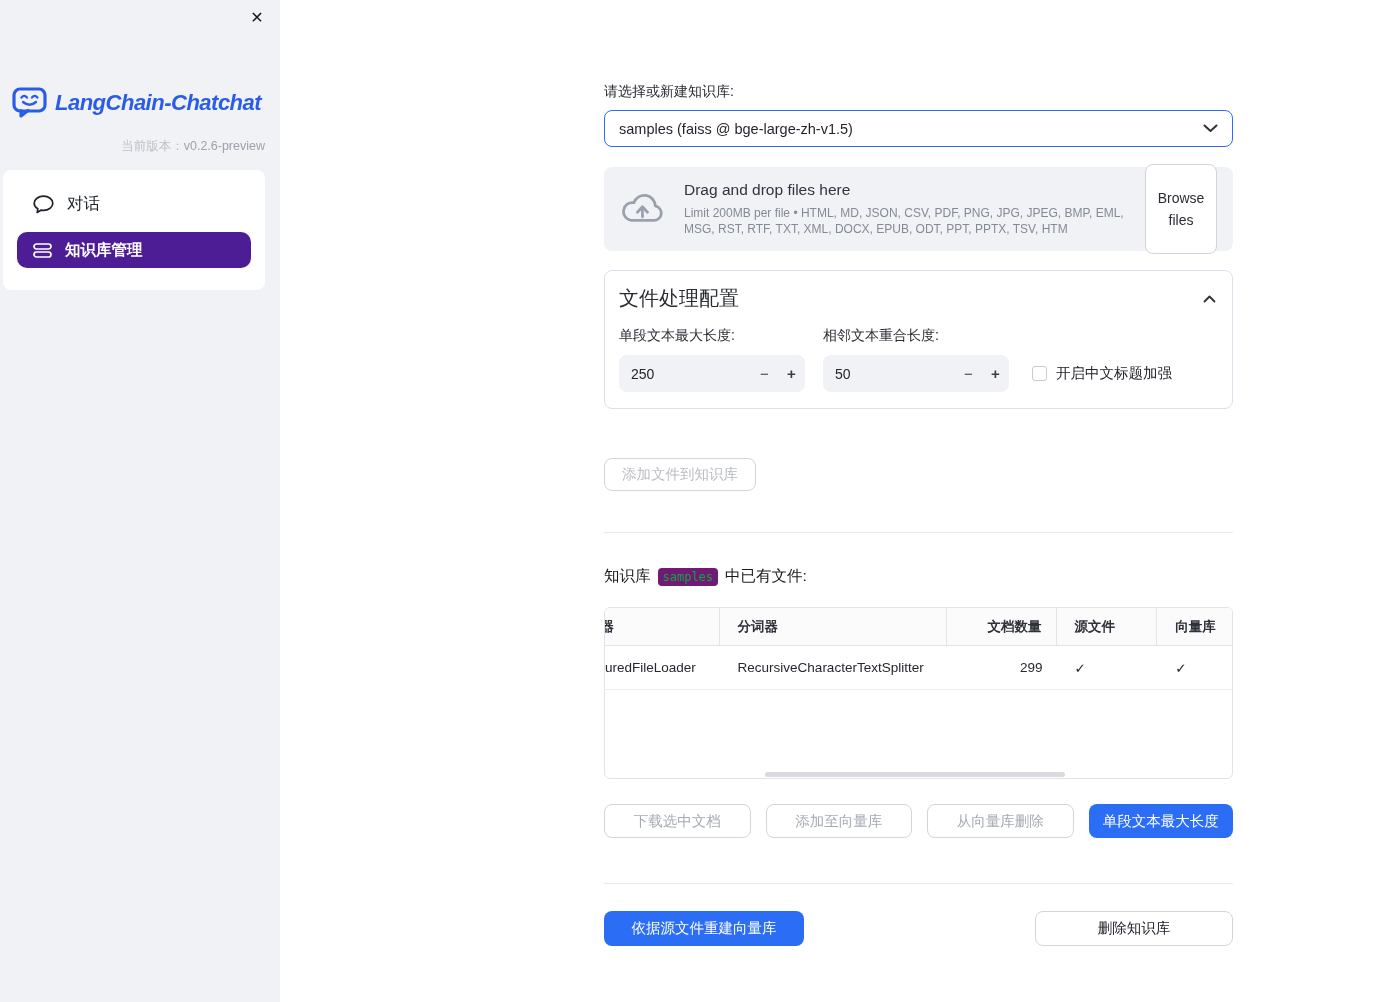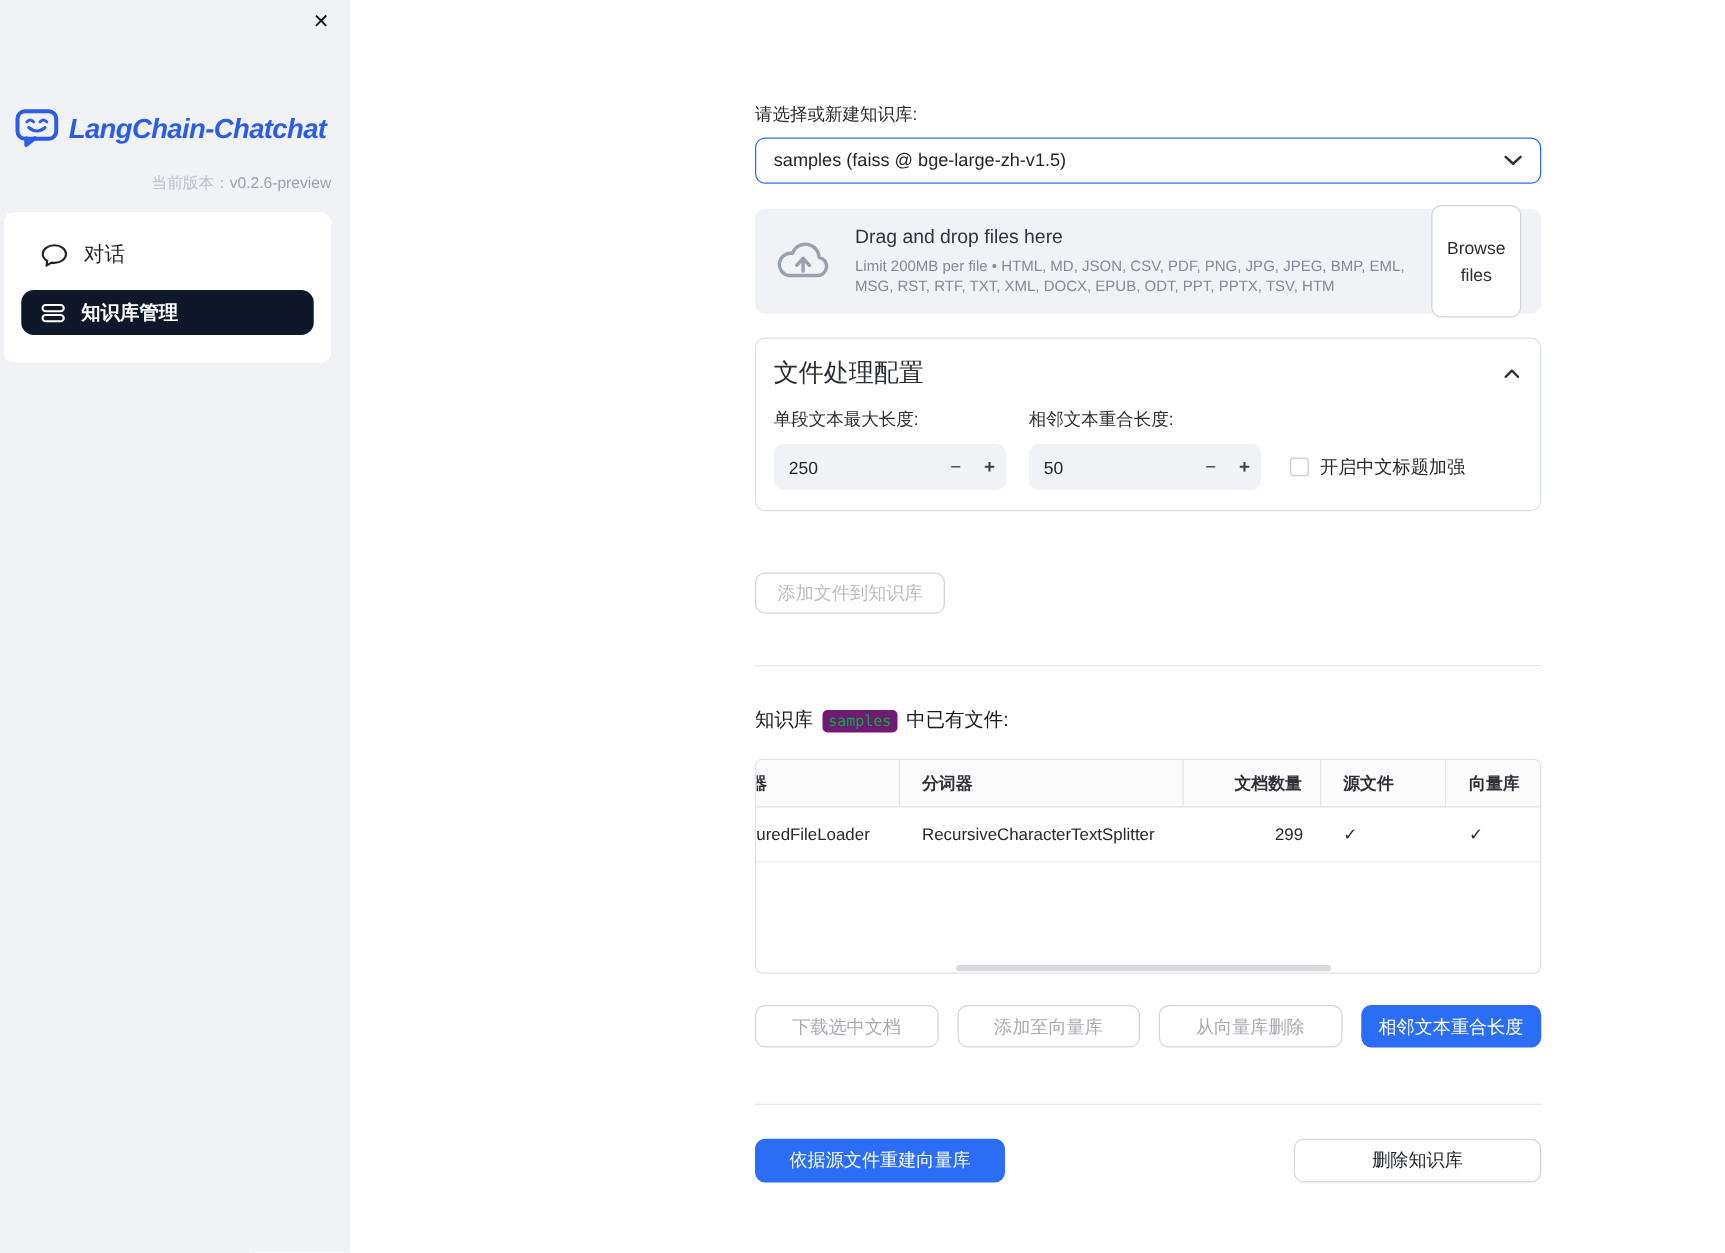--- a/index.html
+++ b/index.html
@@ -14,21 +14,21 @@
   .logo-row { position:absolute; left:12px; top:87px; display:flex; align-items:center; gap:8px; }
   .logo-text { font-size:22px; font-weight:700; font-style:italic; color:#2b5ce8; letter-spacing:-0.5px; }
   .version-row { position:absolute; top:138px; right:15px; font-size:12.5px; }
   .version-label { color:#bcc1c9; }
   .version-value { color:#9da2ab; }
   .menu-card { position:absolute; left:3px; top:170px; width:262px; background:#ffffff;
                border-radius:8px; padding:16px 14px 22px 14px; }
   .menu-item { height:36px; border-radius:10px; display:flex; align-items:center;
                padding:0 16px; gap:13px; font-size:16.5px; color:#1f232b; cursor:pointer; }
   .menu-item + .menu-item { margin-top:10px; }
-  .menu-item.selected { background:#0f172a; color:#ffffff; font-weight:700; font-size:15.5px; }
+  .menu-item.selected { background:#4c1d95; color:#ffffff; font-weight:700; font-size:15.5px; }
 
   
   .main { position:absolute; left:604px; top:83px; width:629px; }
   .field-label { font-size:14px; color:#2a2c33; margin-bottom:9px; }
 
   .selectbox { height:37px; background:#fff; border:1.5px solid #2b6ef5; border-radius:8px;
                display:flex; align-items:center; padding:0 14px; font-size:14.5px; color:#1f2229;
                cursor:pointer; margin-bottom:20px; }
   .selectbox .val { flex:1; }
 
@@ -227,21 +227,21 @@
         <div class="td c4">✓</div>
         <div class="td c5">✓</div>
       </div>
       <div class="hscrollbar"></div>
     </div>
 
     <div class="action-row">
       <button class="btn">下载选中文档</button>
       <button class="btn">添加至向量库</button>
       <button class="btn">从向量库删除</button>
-      <button class="btn primary">相邻文本重合长度</button>
+      <button class="btn primary">单段文本最大长度</button>
     </div>
 
     <div class="divider div2"></div>
 
     <div class="footer-row">
       <button class="btn primary rebuild-btn">依据源文件重建向量库</button>
       <button class="btn deletekb-btn">删除知识库</button>
     </div>
 
   </div>

